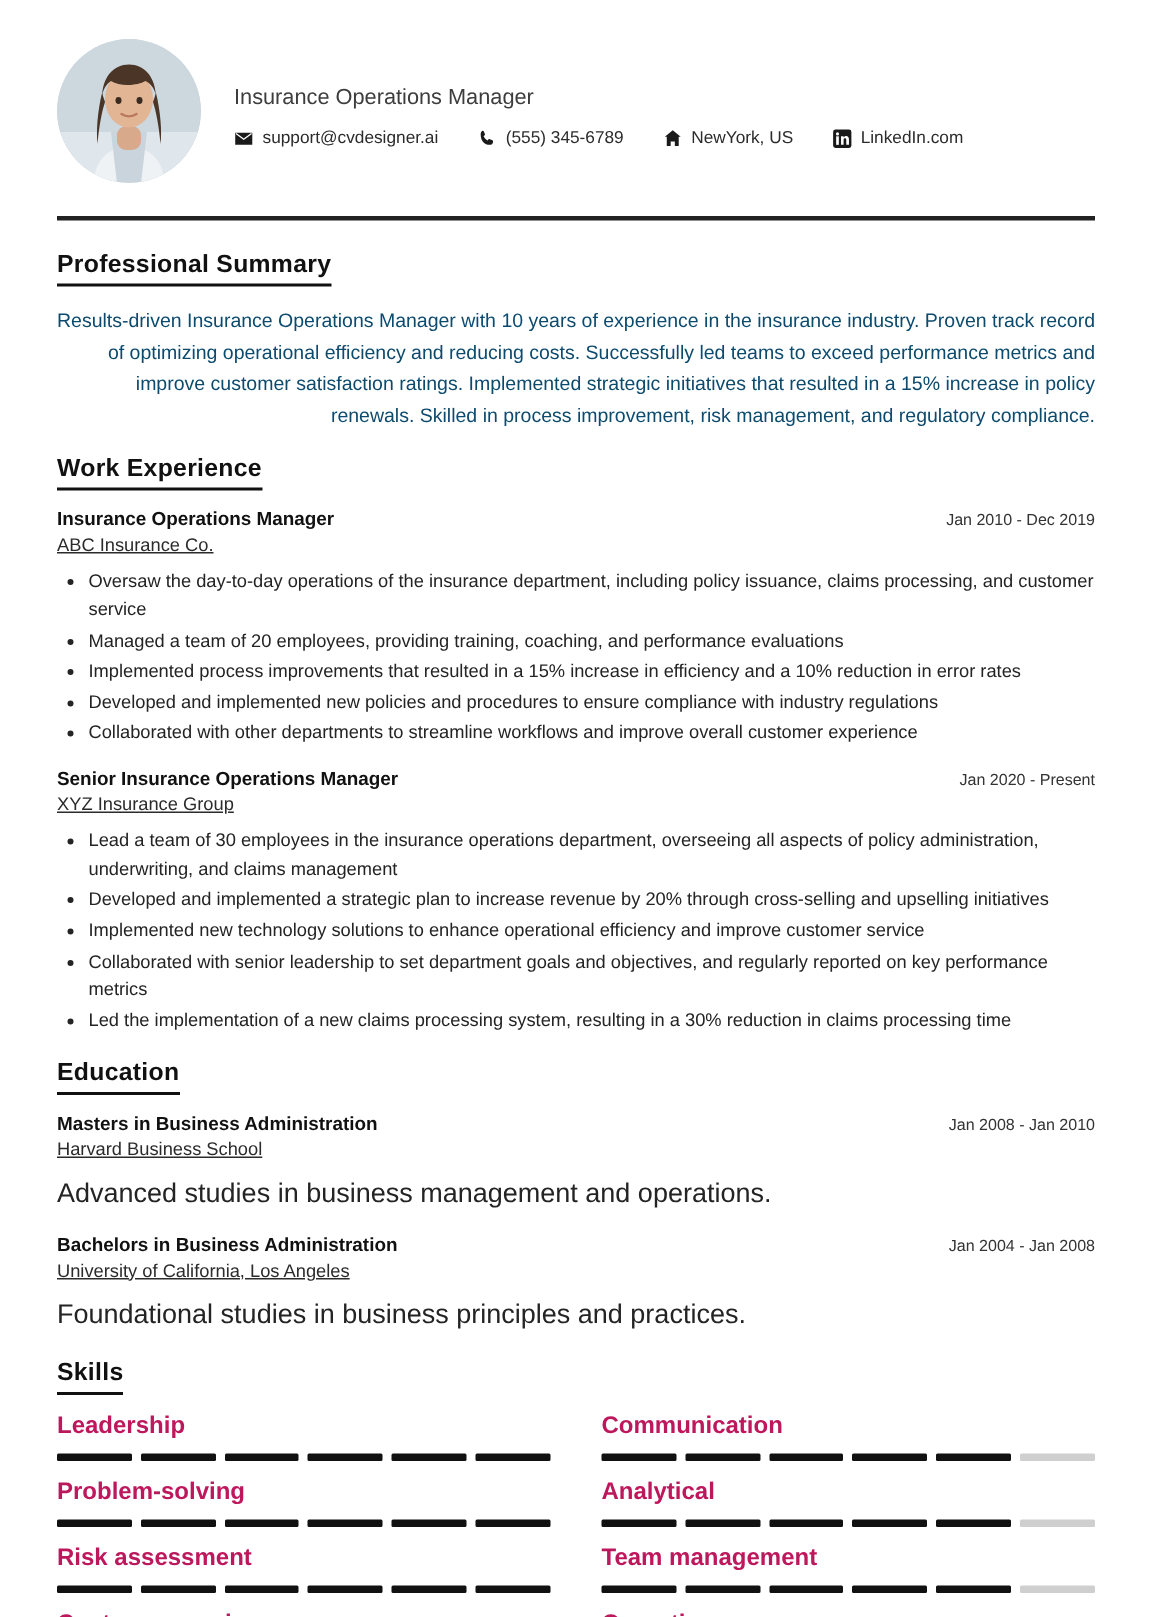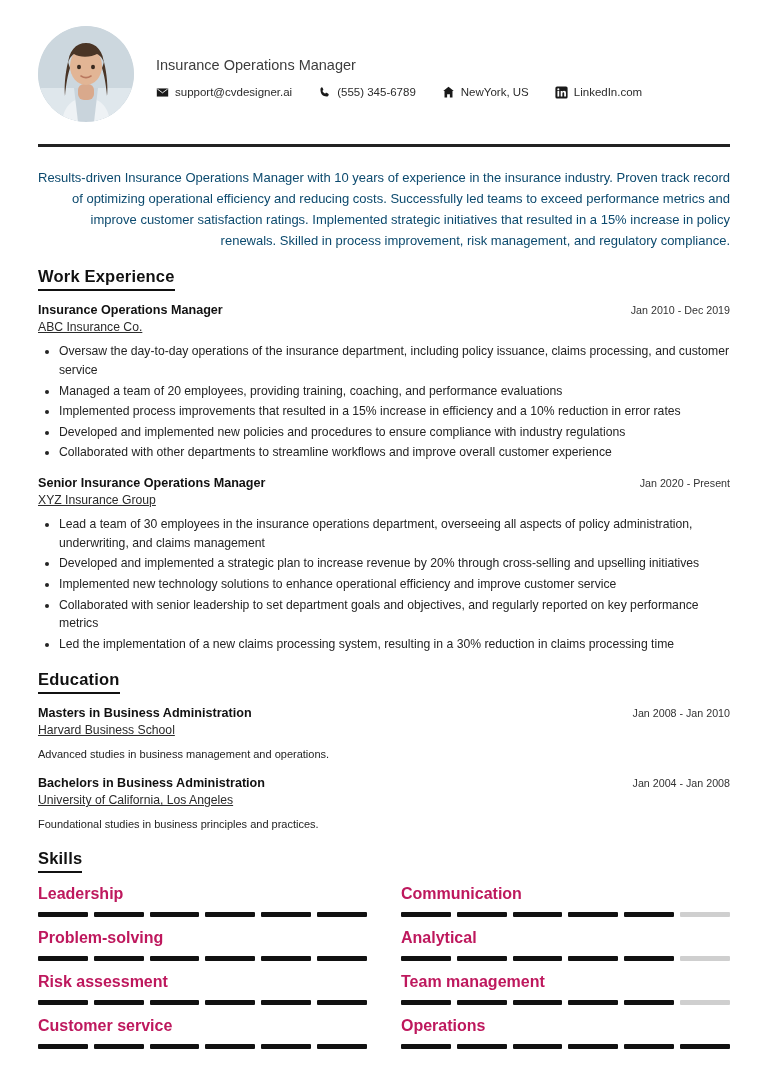--- a/index.html
+++ b/index.html
@@ -115,21 +115,21 @@
     color: #333;
     white-space: nowrap;
   }
   .entry-org {
     font-size: 12.2px;
     color: #2b2b2b;
     margin-top: 3px;
     text-decoration: underline;
   }
   .entry-desc {
-    font-size: 11px;
+    font-size: 18px;
     color: #242424;
     margin-top: 9px;
     line-height: 1.5;
   }
   ul.bullets {
     margin: 8px 0 0 0;
     padding-left: 21px;
   }
   ul.bullets li {
     font-size: 12.2px;
@@ -241,20 +241,21 @@
           <span>LinkedIn.com</span>
         </div>
 
       </div>
     </div>
   </div>
 
   <div class="rule"></div>
 
   <div class="section">
+    <div class="section-title">Professional Summary</div>
     <div class="summary-text">Results-driven Insurance Operations Manager with 10 years of experience in the insurance industry. Proven track record of optimizing operational efficiency and reducing costs. Successfully led teams to exceed performance metrics and improve customer satisfaction ratings. Implemented strategic initiatives that resulted in a 15% increase in policy renewals. Skilled in process improvement, risk management, and regulatory compliance.</div>
   </div>
 
   <div class="section">
     <div class="section-title">Work Experience</div>
 
     <div class="entry">
       <div class="entry-head">
         <div class="entry-title">Insurance Operations Manager</div>
         <div class="entry-date">Jan 2010 - Dec 2019</div>

